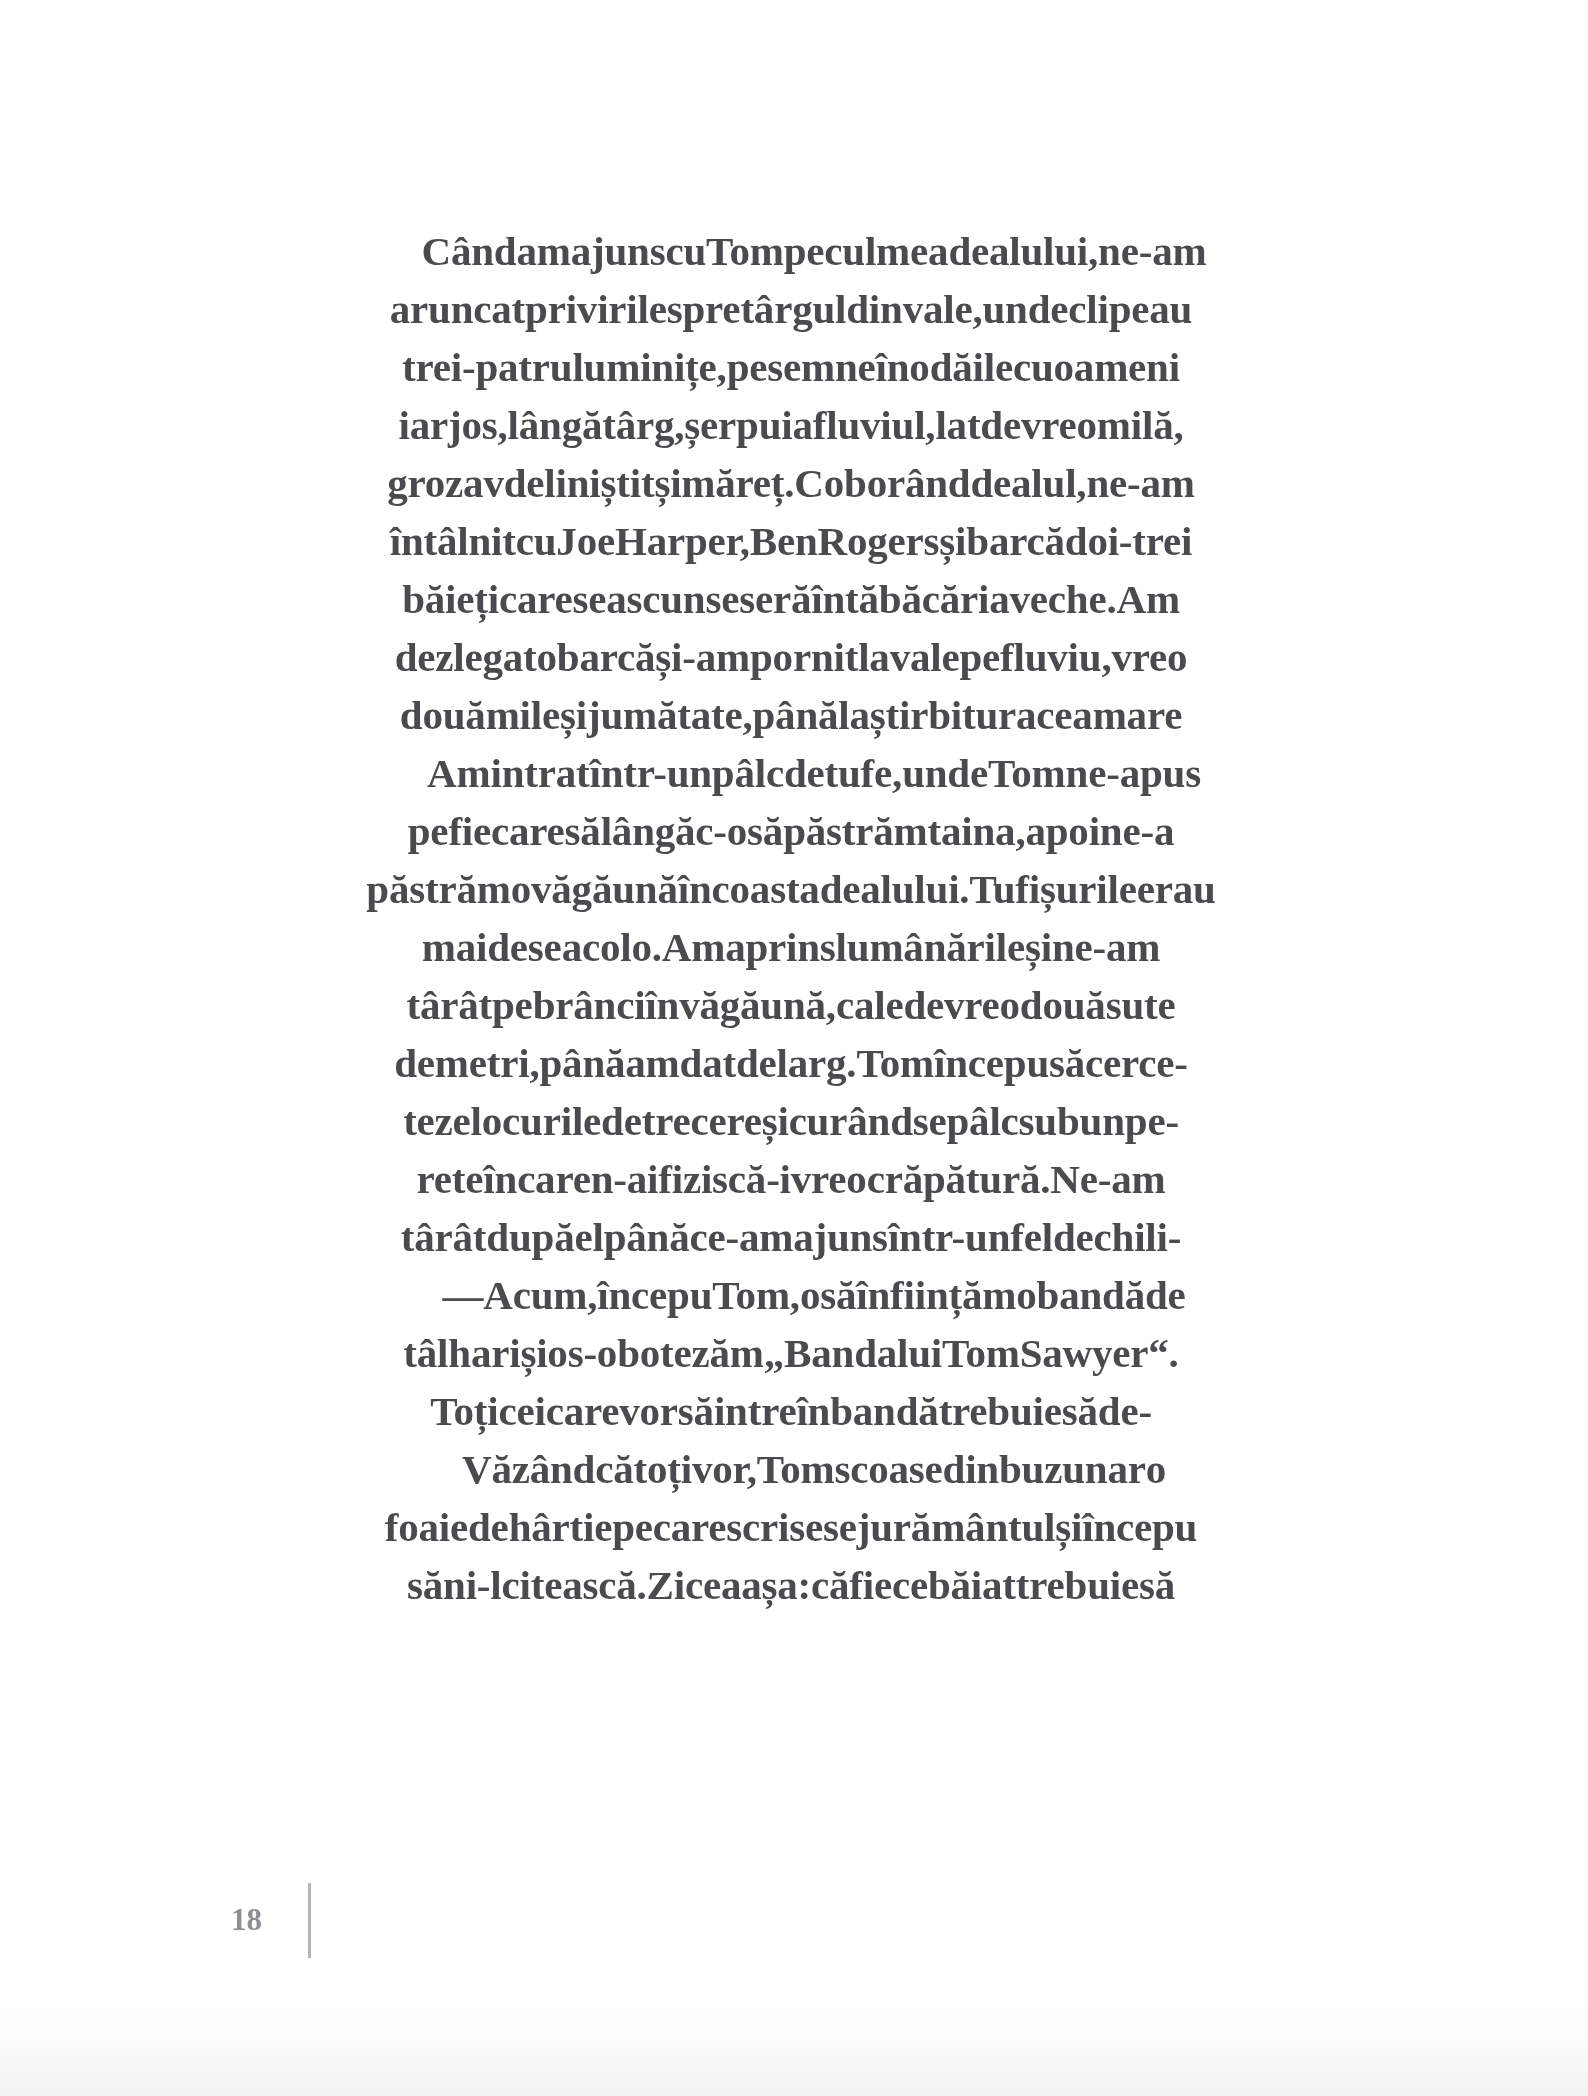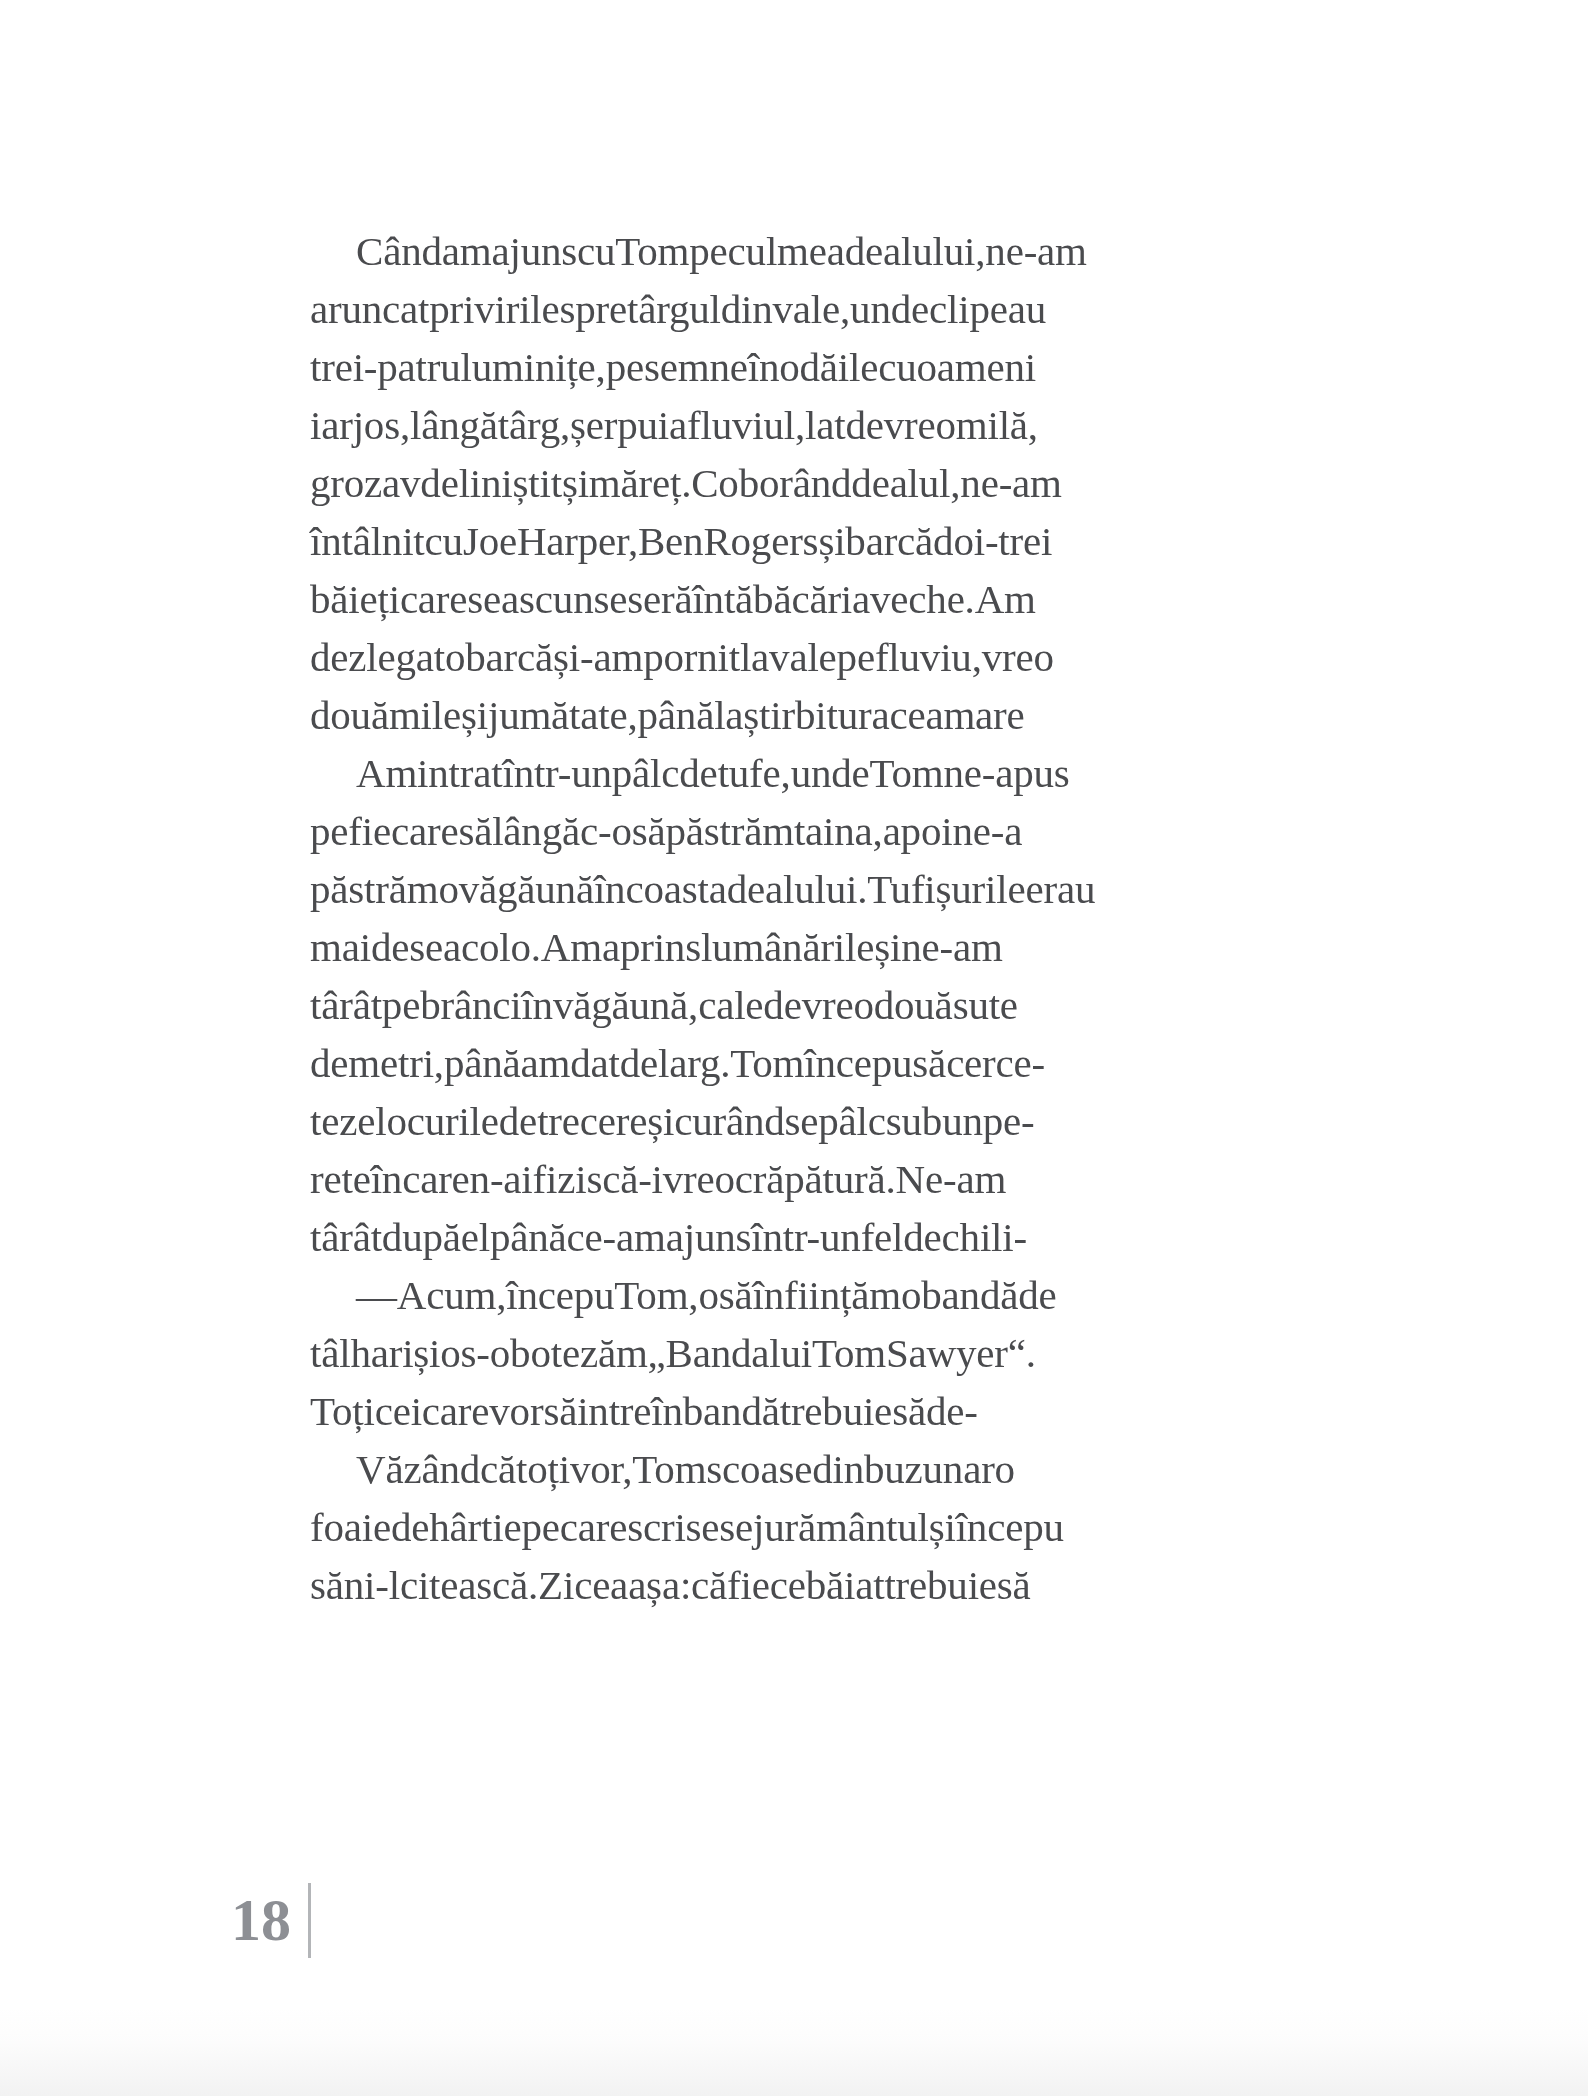--- a/index.html
+++ b/index.html
@@ -26,21 +26,22 @@
     letter-spacing: -0.2px;
   }
   .line {
     height: 58px;
     line-height: 58px;
     white-space: nowrap;
   }
   .line.just {
     display: flex;
     flex-wrap: nowrap;
-    justify-content: flex-start;
+    justify-content: center;
+    font-weight: bold;
   }
   .line.indent {
     padding-left: 46px;
   }
   .line.plain {
     text-align: left;
     white-space: normal;
   }
   .footer {
     position: absolute;
@@ -49,21 +50,21 @@
     width: 100%;
     height: 80px;
   }
   .page-number {
     position: absolute;
     left: 231px;
     top: 0;
     width: 50px;
     height: 80px;
     line-height: 80px;
-    font-size: 60px;
+    font-size: 31px;
     font-weight: 700;
     color: #8d8f94;
     font-variant-numeric: oldstyle-nums;
   }
   .footer-divider {
     position: absolute;
     left: 308px;
     top: 3px;
     width: 2.5px;
     height: 75px;

